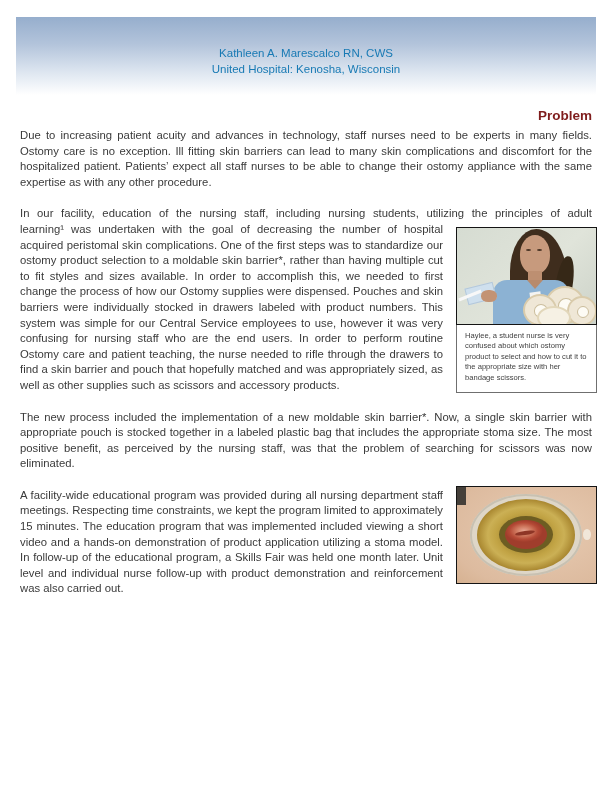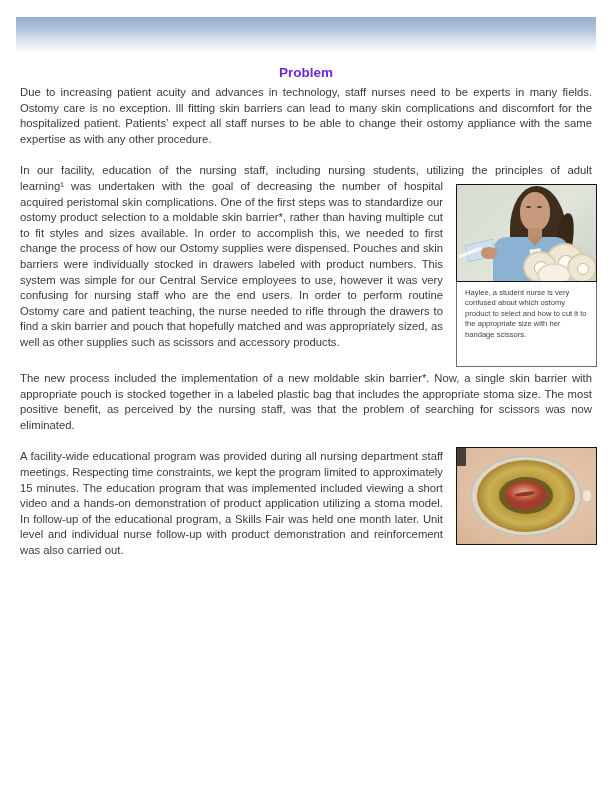--- a/index.html
+++ b/index.html
@@ -30,22 +30,22 @@
   .byline {
     margin-top: 11px;
     font-size: 11.5px;
     color: #187ab4;
     line-height: 16px;
   }
 
   
   .content { margin: 0 20px; }
   .section-heading {
-    text-align: center;
-    color: #6d28d9;
+    text-align: right;
+    color: #7f1d1d;
     font-weight: bold;
     font-size: 13.5px;
     margin: 13px 0 5px 0;
   }
   .para {
     font-size: 11.3px;
     line-height: 15.6px;
     text-align: justify;
     margin: 0 0 16px 0;
   }
@@ -71,21 +71,21 @@
     border: 1px solid #141414;
     position: relative;
     overflow: hidden;
   }
   .figcap {
     box-sizing: border-box;
     width: 141px;
     border: 1px solid #6f6f6f;
     margin-top: -1px;
     background: #ffffff;
-    padding: 6px 8px 26px 8px;
+    padding: 6px 8px 9px 8px;
     font-size: 7.6px;
     line-height: 10.4px;
     color: #3f3f3f;
     text-align: left;
   }
 
   
   .p1-wall { position:absolute; inset:0; background: linear-gradient(135deg, #d6dcd2 0%, #e0e4da 55%, #ccd2c8 100%); }
   .p1-hair  { position:absolute; left:53px; top:1px;  width:57px; height:93px; background:#3f2d1d; border-radius: 46% 54% 42% 46%; }
   .p1-hair2 { position:absolute; left:98px; top:28px; width:17px; height:66px; background:#362817; border-radius: 45%; transform: rotate(9deg); }
@@ -118,20 +118,24 @@
   .p2-crease { position:absolute; left:58px; top:44px; width:20px; height:4px; background:#8e3526; border-radius:50%; transform: rotate(-8deg); }
   .p2-glare  { position:absolute; right:5px; top:42px; width:8px; height:11px; background:#f3ede2; border-radius:50%; opacity:.85; }
 </style>
 </head>
 <body>
 
 <div class="page">
 
   <div class="banner">
     <div class="title">
+    </div>
+    <div class="byline">
+      <div>Kathleen A. Marescalco RN, CWS</div>
+      <div>United Hospital: Kenosha, Wisconsin</div>
     </div>
   </div>
 
   <div class="content">
 
     <div class="section-heading">Problem</div>
     <p class="para">Due to increasing patient acuity and advances in technology, staff nurses need to be experts in many fields. Ostomy care is no exception. Ill fitting skin barriers can lead to many skin complications and discomfort for the hospitalized patient. Patients’ expect all staff nurses to be able to change their ostomy appliance with the same expertise as with any other procedure.</p>
 
 
     <p class="intro-line">In our facility, education of the nursing staff, including nursing students, utilizing the principles of adult</p>

